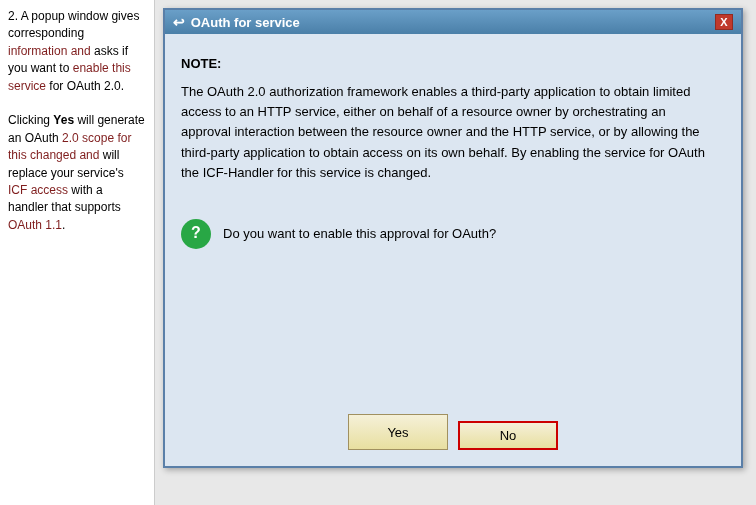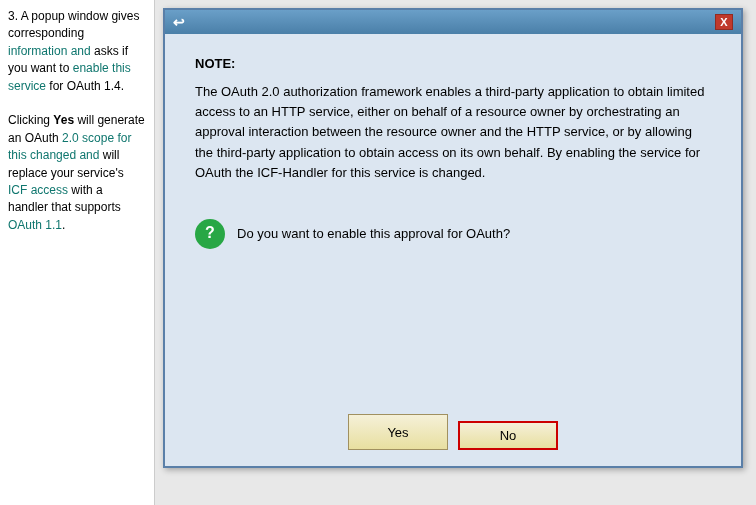--- a/index.html
+++ b/index.html
@@ -19,21 +19,21 @@
       min-width: 155px;
       padding: 8px 8px;
       background: #fff;
       font-size: 12px;
       line-height: 1.45;
       color: #000;
       border-right: 1px solid #ccc;
       overflow-y: auto;
     }
     .sidebar a, .sidebar .link-text {
-      color: #0f766e;
+      color: #7f1d1d;
       text-decoration: none;
     }
     .sidebar strong {
       font-weight: bold;
     }
 
     
     .main-area {
       flex: 1;
       padding: 8px;
@@ -82,21 +82,21 @@
       font-size: 11px;
       cursor: pointer;
       display: flex;
       align-items: center;
       justify-content: center;
       font-weight: bold;
     }
 
     .dialog-body {
       flex: 1;
-      padding: 20px 30px 15px 30px;
+      padding: 20px 30px 15px 16px;
       font-size: 13px;
       line-height: 1.55;
       color: #000;
     }
 
     .dialog-body .note-label {
       font-weight: bold;
       margin-bottom: 8px;
     }
 
@@ -150,34 +150,35 @@
     .btn-no {
       border: 2px solid #cc0000;
       margin-top: 7px;
     }
   </style>
 </head>
 <body>
 
 <div class="sidebar">
   <p>
-    <span>3. A popup window gives corresponding </span><span class="link-text">information and</span><span> asks if you want to </span><span class="link-text">enable this service</span><span> for OAuth 1.4.</span>
+    <span>2. A popup window gives corresponding </span><span class="link-text">information and</span><span> asks if you want to </span><span class="link-text">enable this service</span><span> for OAuth 2.0.</span>
   </p>
   <br>
   <p>
     Clicking <strong>Yes</strong> will generate an OAuth <span class="link-text">2.0 scope for this</span> <span class="link-text">changed and</span> will replace your service's <span class="link-text">ICF access</span> with a handler that supports <span class="link-text">OAuth 1.1</span>.
   </p>
 </div>
 
 <div class="main-area">
   <div class="dialog">
 
     <div class="dialog-titlebar">
       <div class="title-left">
         <span class="title-icon">↩</span>
+        <span>OAuth for service</span>
       </div>
       <button class="dialog-close-btn">X</button>
     </div>
 
     <div class="dialog-body">
       <div class="note-label">NOTE:</div>
       <div class="note-text">The OAuth 2.0 authorization framework enables a third-party application to obtain limited access to an HTTP service, either on behalf of a resource owner by orchestrating an approval interaction between the resource owner and the HTTP service, or by allowing the third-party application to obtain access on its own behalf. By enabling the service for OAuth the ICF-Handler for this service is changed.</div>
 
       <div class="question-area">
         <div class="help-icon">?</div>

